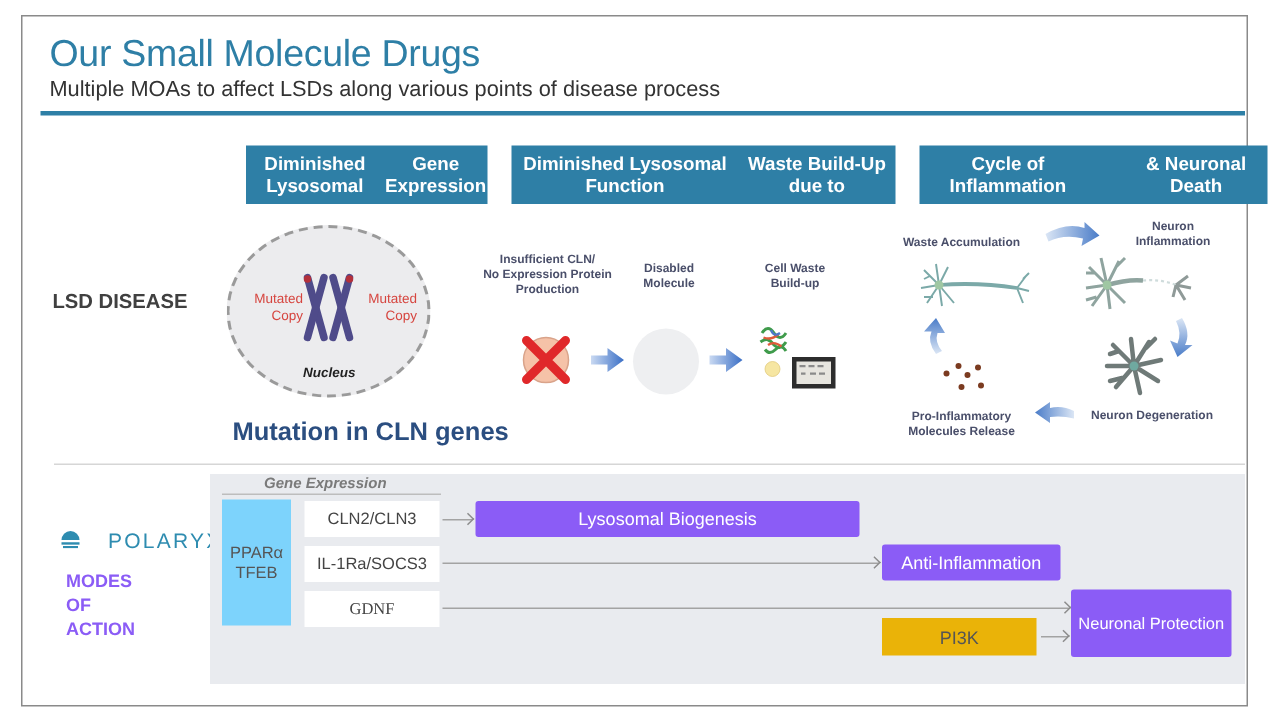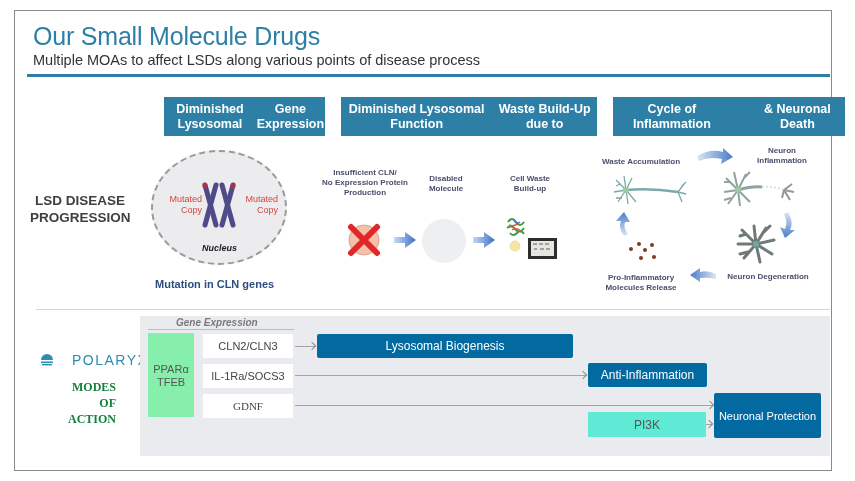--- a/index.html
+++ b/index.html
@@ -14,54 +14,53 @@
 
     .row-label { position: absolute; font-weight: bold; color: #404040; text-align: center; font-size: 13.5px; line-height: 17px; }
 
     .stage-header { position: absolute; background: #2e7fa6; color: #fff; font-weight: bold; font-size: 12.5px; line-height: 15px; text-align: center; display: flex; align-items: center; flex-direction: row; margin-left: 24px; }
 
     .small-label { position: absolute; font-size: 8px; font-weight: bold; color: #4a4f6a; text-align: center; line-height: 10px; }
 
     .nucleus { position: absolute; left: 151px; top: 150px; width: 136px; height: 115px; border-radius: 50%; background: #ececee; border: 2px dashed #9a9a9a; }
     .mut { position: absolute; font-size: 9px; color: #d6453f; text-align: right; line-height: 11px; }
     .nucleus-label { position: absolute; font-size: 9px; font-weight: bold; color: #222; font-style: italic; }
-    .mutation-caption { position: absolute; left: 155px; top: 278px; font-size: 11px; font-weight: bold; color: #2b4e80; }
+    .mutation-caption { position: absolute; left: 155px; top: 278px; font-size: 17px; font-weight: bold; color: #2b4e80; }
 
     .divider { position: absolute; left: 36px; top: 309px; width: 794px; height: 1px; background: #d6d6d6; }
 
     .moa-panel { position: absolute; left: 140px; top: 316px; width: 690px; height: 140px; background: #e9ebef; }
     .gene-expr-title { position: absolute; left: 176px; top: 317px; font-size: 10px; font-style: italic; font-weight: bold; color: #7a7a7a; }
     .gene-expr-rule { position: absolute; left: 148px; top: 329px; width: 146px; height: 1px; background: #bdbdbd; }
-    .ppar-box { position: absolute; left: 148px; top: 333px; width: 46px; height: 84px; background: #86efac; color: #555; font-size: 11px; text-align: center; line-height: 13px; padding-top: 30px; }
+    .ppar-box { position: absolute; left: 148px; top: 333px; width: 46px; height: 84px; background: #7dd3fc; color: #555; font-size: 11px; text-align: center; line-height: 13px; padding-top: 30px; }
     .gene-box { position: absolute; left: 203px; width: 90px; height: 24px; background: #fff; color: #444; font-size: 11px; display: flex; align-items: center; justify-content: center; }
 
-    .out-box { position: absolute; background: #0369a1; color: #fff; font-size: 12px; display: flex; align-items: center; justify-content: center; border-radius: 2px; }
-    .pi3k-box { position: absolute; left: 588px; top: 412px; width: 118px; height: 25px; background: #5eead4; color: #555; font-size: 12px; display: flex; align-items: center; justify-content: center; }
+    .out-box { position: absolute; background: #8b5cf6; color: #fff; font-size: 12px; display: flex; align-items: center; justify-content: center; border-radius: 2px; }
+    .pi3k-box { position: absolute; left: 588px; top: 412px; width: 103px; height: 25px; background: #eab308; color: #555; font-size: 12px; display: flex; align-items: center; justify-content: center; }
 
     .line { position: absolute; height: 1px; background: #a3a3a3; }
     .arrowhead { position: absolute; width: 6px; height: 6px; border-top: 1px solid #8c8c8c; border-right: 1px solid #8c8c8c; transform: rotate(45deg); }
 
-    .moa-label { position: absolute; left: 44px; top: 379px; width: 72px; font-weight: bold; color: #15803d; text-align: right; font-size: 12px; line-height: 16px; font-family: Liberation Serif, serif; }
+    .moa-label { position: absolute; left: 44px; top: 379px; width: 72px; font-weight: bold; color: #8b5cf6; text-align: left; font-size: 12px; line-height: 16px; }
     .logo { position: absolute; left: 40px; top: 352px; display: flex; align-items: center; gap: 18px; }
     .logo-text { font-size: 14px; color: #2e8cb0; letter-spacing: 1.5px; font-weight: normal; }
 
     svg { position: absolute; overflow: visible; }
   </style>
 </head>
 <body>
 
 <div class="frame"></div>
 
 <div class="title">Our Small Molecule Drugs</div>
 <div class="subtitle">Multiple MOAs to affect LSDs along various points of disease process</div>
 <div class="title-rule"></div>
 
 <div class="row-label" style="left:30px; top:192px; width:100px;">
   <div>LSD DISEASE</div>
-  <div>PROGRESSION</div>
 </div>
 
 <div class="stage-header" style="left:140px; top:97px; width:161px; height:39px;">
   <div>Diminished Lysosomal</div>
   <div>Gene Expression</div>
 </div>
 <div class="nucleus"></div>
 <div class="mut" style="left:162px; top:194px; width:40px;">
   <div>Mutated</div>
   <div>Copy</div>

